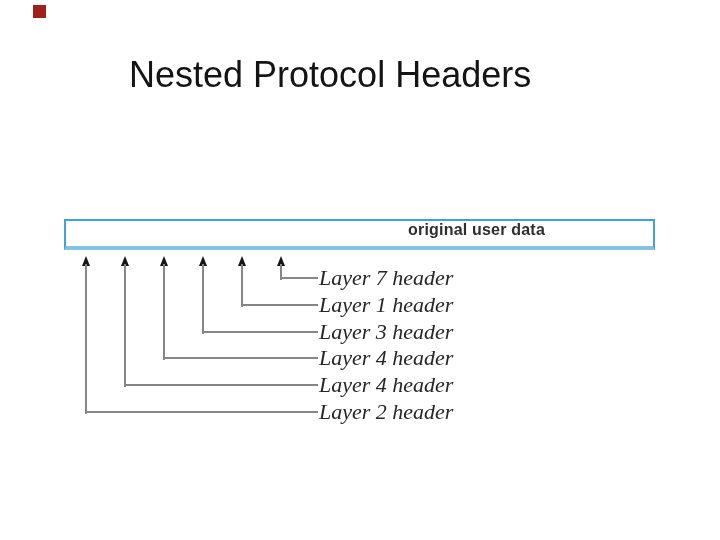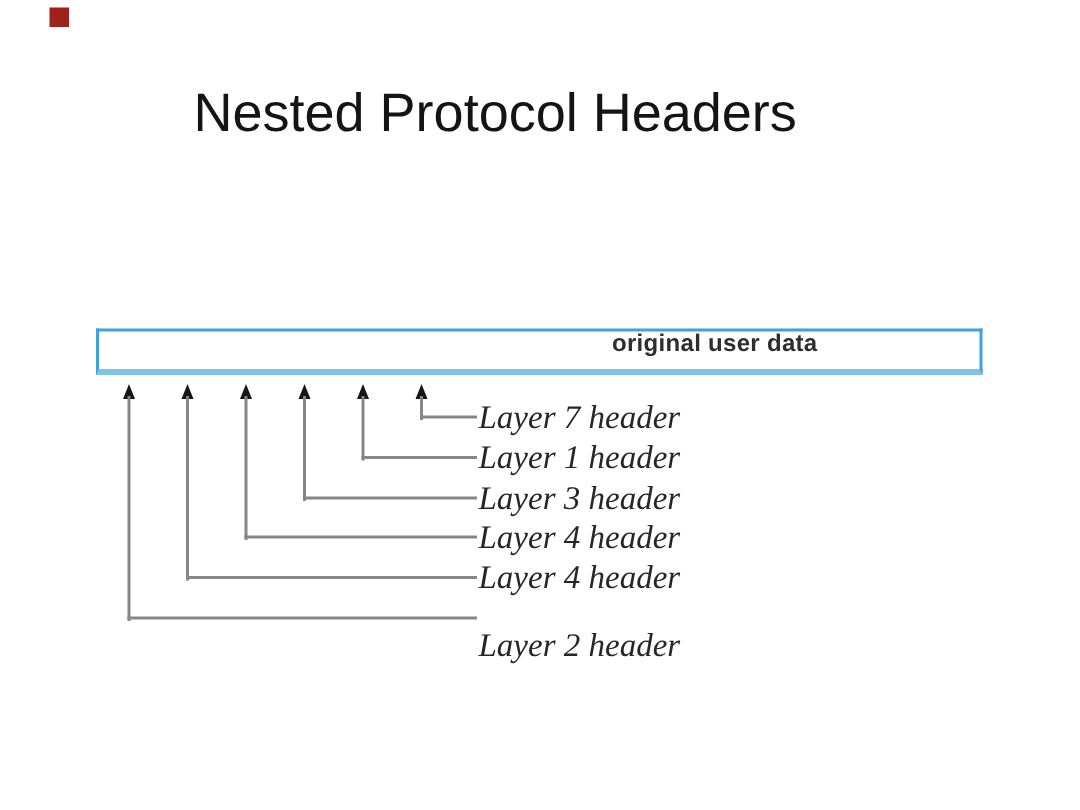--- a/index.html
+++ b/index.html
@@ -95,13 +95,13 @@
 <div class="abs layer-label" style="top:347px;font-style:italic;">Layer 4 header</div>
 
 <div class="abs tri" style="left:121px;top:256px;"></div>
 <div class="abs vline" style="left:124px;top:264px;height:123px;"></div>
 <div class="abs hline" style="left:124px;top:384px;width:194px;"></div>
 <div class="abs layer-label" style="top:374px;">Layer 4 header</div>
 
 <div class="abs tri" style="left:82px;top:256px;"></div>
 <div class="abs vline" style="left:85px;top:264px;height:150px;"></div>
 <div class="abs hline" style="left:85px;top:411px;width:233px;"></div>
-<div class="abs layer-label" style="top:419px;">Layer 2 header</div>
+<div class="abs layer-label" style="top:401px;">Layer 2 header</div>
 
 </body></html>

